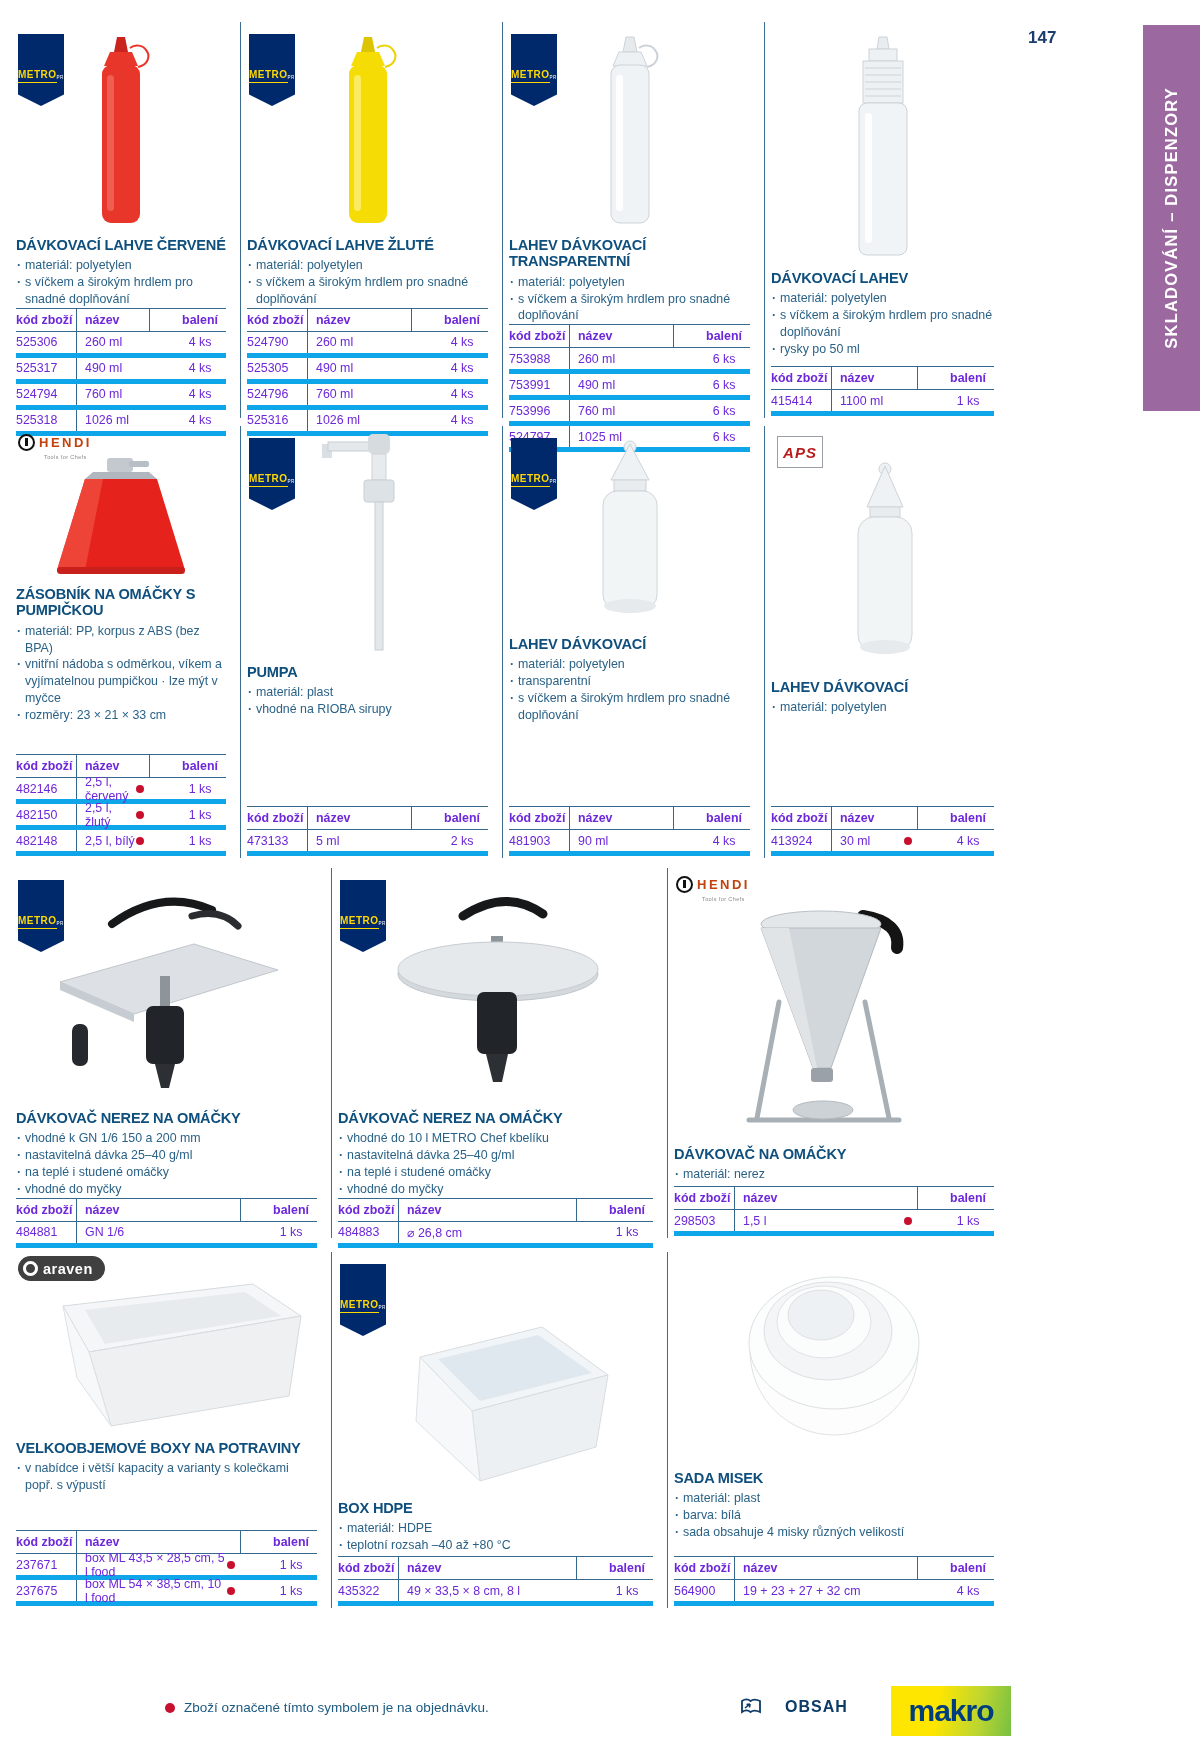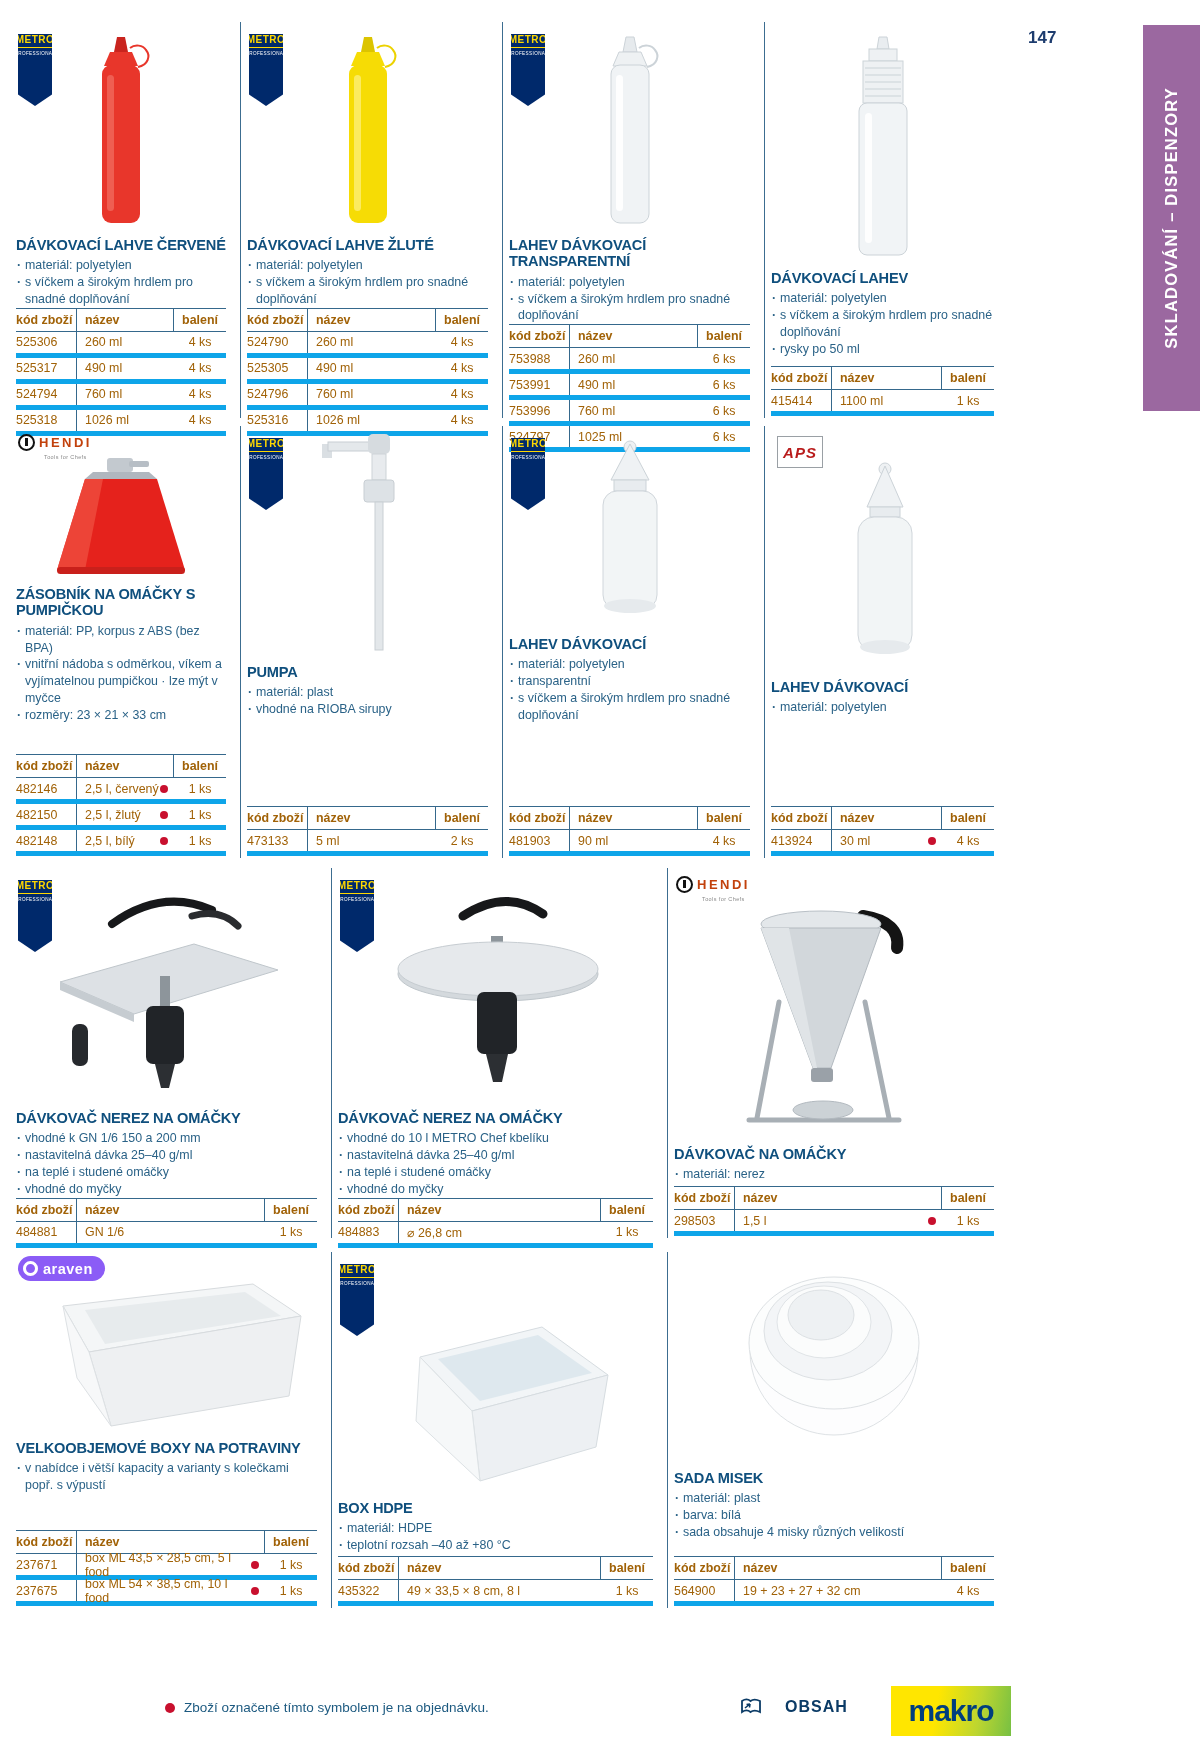--- a/index.html
+++ b/index.html
@@ -32,45 +32,45 @@
   .h3a{height:232px;}.h3b{height:268px;}
   .h4a{height:178px;}.h4b{height:238px;}.h4c{height:208px;}
 
   
   .p-title{font-size:14.6px;font-weight:700;color:#0f4f7d;margin:10px 0 4px;line-height:1.12;letter-spacing:-0.2px;}
   .p-bullets{margin:0;padding:0;list-style:none;font-size:12.4px;line-height:1.36;color:#2a6287;}
   .p-bullets li{padding-left:9px;position:relative;}
   .p-bullets li::before{content:"·";position:absolute;left:1px;font-weight:700;}
 
   
-  .p-table{margin-top:auto;border-top:1px solid #35688c;font-size:12.4px;color:#a16207;}
+  .p-table{margin-top:auto;border-top:1px solid #35688c;font-size:12.4px;color:#6d28d9;}
   .t-head{display:flex;align-items:center;height:22px;font-weight:700;border-bottom:1px solid #35688c;}
   .t-row{display:flex;align-items:center;height:21px;border-bottom:5px solid #0ea5e9;}
   .t-code{flex:0 0 60px;height:100%;display:flex;align-items:center;border-right:1px solid #35688c;}
   .t-name{flex:1;height:100%;display:flex;align-items:center;padding-left:8px;}
-  .t-pack{flex:0 0 52px;height:100%;display:flex;align-items:center;justify-content:center;}
+  .t-pack{flex:0 0 52px;height:100%;display:flex;align-items:center;justify-content:center;padding-left:24px;}
   .t-head .t-pack{border-left:1px solid #35688c;}
   .dot{width:8px;height:8px;border-radius:50%;background:#c8102e;display:inline-block;
        margin-left:auto;margin-right:6px;flex:0 0 8px;}
 
   
-  .badge-metro{position:absolute;left:2px;top:12px;width:34px;height:72px;background:#00296b;
+  .badge-metro{position:absolute;left:2px;top:12px;width:46px;height:72px;background:#00296b;
                clip-path:polygon(0 0,100% 0,100% 84%,50% 100%,0 84%);
-               display:flex;flex-direction:column;align-items:center;box-sizing:border-box;}
+               display:flex;flex-direction:row;align-items:center;padding-top:15px;box-sizing:border-box;}
   .bm-m{color:#ffd800;font-weight:700;font-size:10px;letter-spacing:.5px;border-bottom:1px solid #ffd800;padding-bottom:2px;margin-bottom:3px;}
   .bm-p{color:#fff;font-size:4.6px;letter-spacing:.4px;}
   .logo-hendi{position:absolute;left:2px;top:8px;display:flex;align-items:center;gap:4px;}
   .lh-mark{width:17px;height:17px;border:2.5px solid #111;border-radius:50%;box-sizing:border-box;position:relative;}
   .lh-mark::after{content:"";position:absolute;left:4.5px;top:2px;width:3px;height:8px;background:#111;}
   .lh-text{font-weight:700;color:#c2410c;font-size:13px;letter-spacing:2.5px;}
   .lh-tag{position:absolute;left:26px;top:20px;font-size:5.5px;color:#8a8a8a;letter-spacing:.4px;}
   .logo-aps{position:absolute;left:6px;top:10px;width:44px;height:30px;border:1px solid #9aa0a5;background:#fff;
             display:flex;align-items:center;justify-content:center;font-weight:800;font-style:italic;
             color:#b91c1c;font-size:15px;letter-spacing:1px;}
-  .logo-araven{position:absolute;left:2px;top:4px;height:25px;background:#8b5cf6;border-radius:13px;
+  .logo-araven{position:absolute;left:2px;top:4px;height:25px;background:#404040;border-radius:13px;
                display:flex;align-items:center;gap:5px;padding:0 12px 0 5px;}
   .la-ring{width:15px;height:15px;border:3px solid #fff;border-radius:50%;box-sizing:border-box;}
   .la-text{color:#fff;font-weight:700;font-size:14.5px;letter-spacing:.5px;}
 
   
   .footer{position:absolute;left:15px;top:1684px;width:1200px;height:60px;}
   .legend{position:absolute;left:150px;top:16px;display:flex;align-items:center;gap:9px;
           font-size:13.5px;color:#1d5a80;}
   .legend .dot{margin:0;width:10px;height:10px;flex:0 0 10px;}
   .obsah{position:absolute;left:724px;top:12px;display:flex;align-items:center;gap:22px;cursor:pointer;

